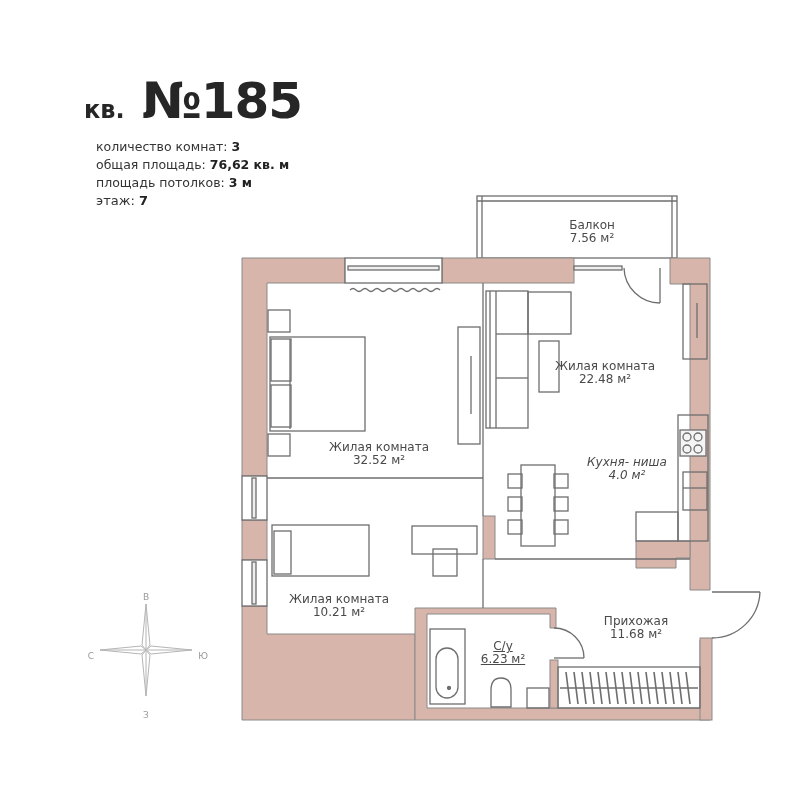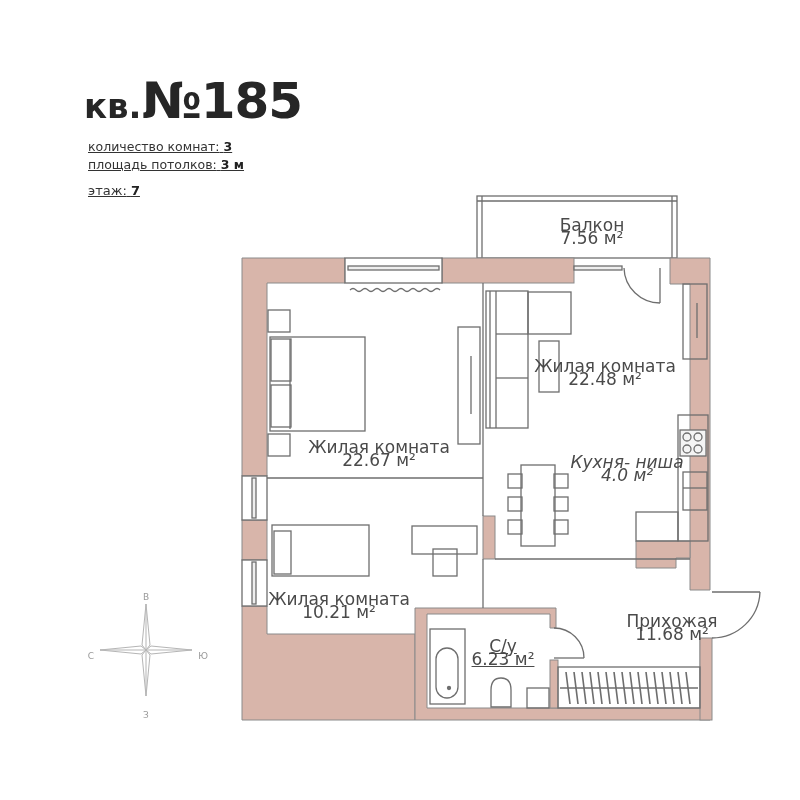--- a/index.html
+++ b/index.html
@@ -1,37 +1,38 @@
 <!DOCTYPE html>
 <html><head>
   <meta charset="utf-8">
   <style>
     html, body { margin: 0; padding: 0; background: #ffffff; }
     body { width: 800px; height: 800px; position: relative; overflow: hidden; font-family: "Liberation Sans", sans-serif; color: #2b2b2b; }
     .title { position: absolute; left: 84px; top: 72px; display: flex; align-items: baseline; font-family: "DejaVu Sans", sans-serif; font-weight: bold; color: #262626; }
-    .title .prefix { font-size: 34px; letter-spacing: 0px; }
-    .title .num { font-size: 50px; letter-spacing: -1px; }
-    .info { position: absolute; left: 88px; top: 138px; font-size: 12.5px; line-height: 18px; color: #333; font-family: "DejaVu Sans", sans-serif; text-decoration: underline; }
+    .title .prefix { font-size: 24px; letter-spacing: 0px; }
+    .title .num { font-size: 50px; letter-spacing: -1px; margin-left: 17px; }
+    .info { position: absolute; left: 96px; top: 138px; font-size: 12.5px; line-height: 18px; color: #333; font-family: "DejaVu Sans", sans-serif; }
     .info .row { white-space: nowrap; }
     .info .val { font-weight: bold; color: #222; }
-    .info .floor { margin-top: 8px; font-size: 13px; }
+    .info .floor { font-size: 13px; }
     svg.plan { position: absolute; left: 0; top: 0; }
-    .label { position: absolute; text-align: center; font-size: 17px; line-height: 13px; color: #4a4a4a; font-family: "DejaVu Sans", sans-serif; transform: translateX(-50%); white-space: nowrap; }
+    .label { position: absolute; text-align: center; font-size: 12px; line-height: 13px; color: #4a4a4a; font-family: "DejaVu Sans", sans-serif; transform: translateX(-50%); white-space: nowrap; }
     .compass-label { position: absolute; font-size: 9px; color: #9a9a9a; font-family: "DejaVu Sans", sans-serif; transform: translate(-50%, -50%); }
   </style>
 </head>
 <body>
 
 <div class="title">
   <span class="prefix">кв.</span>
   <span class="num">№185</span>
 </div>
 
 <div class="info">
   <div class="row"><span>количество комнат:</span> <span class="val">3</span></div>
+  <div class="row"><span>общая площадь:</span> <span class="val">76,62 кв. м</span></div>
   <div class="row"><span>площадь потолков:</span> <span class="val">3 м</span></div>
   <div class="row floor"><span>этаж:</span> <span class="val">7</span></div>
 </div>
 
 <svg class="plan" width="800" height="800" viewBox="0 0 800 800">
   <g fill="none" stroke="#6e6e6e" stroke-width="1.3">
 
     <g>
       <rect x="477" y="196" width="200" height="62" fill="#fff"></rect>
       <line x1="482" y1="196" x2="482" y2="258"></line>
@@ -206,35 +207,35 @@
 <div class="label" style="left:592px; top:219px;">
   <div>Балкон</div>
   <div>7.56 м²</div>
 </div>
 <div class="label" style="left:605px; top:360px;">
   <div>Жилая комната</div>
   <div>22.48 м²</div>
 </div>
 <div class="label" style="left:379px; top:441px;">
   <div>Жилая комната</div>
-  <div>22.67 м²</div>
+  <div>32.52 м²</div>
 </div>
 <div class="label" style="left:627px; top:456px;font-style:italic;">
   <div>Кухня- ниша</div>
   <div>4.0 м²</div>
 </div>
 <div class="label" style="left:339px; top:593px;">
   <div>Жилая комната</div>
   <div>10.21 м²</div>
 </div>
 <div class="label" style="left:503px; top:640px;text-decoration:underline;">
   <div>С/у</div>
   <div>6.23 м²</div>
 </div>
-<div class="label" style="left:672px; top:615px;">
+<div class="label" style="left:636px; top:615px;">
   <div>Прихожая</div>
   <div>11.68 м²</div>
 </div>
 
 <span class="compass-label" style="left:146px; top:597px;">В</span>
 <span class="compass-label" style="left:146px; top:715px;">З</span>
 <span class="compass-label" style="left:91px; top:656px;">С</span>
 <span class="compass-label" style="left:203px; top:656px;">Ю</span>
 
 </body></html>

